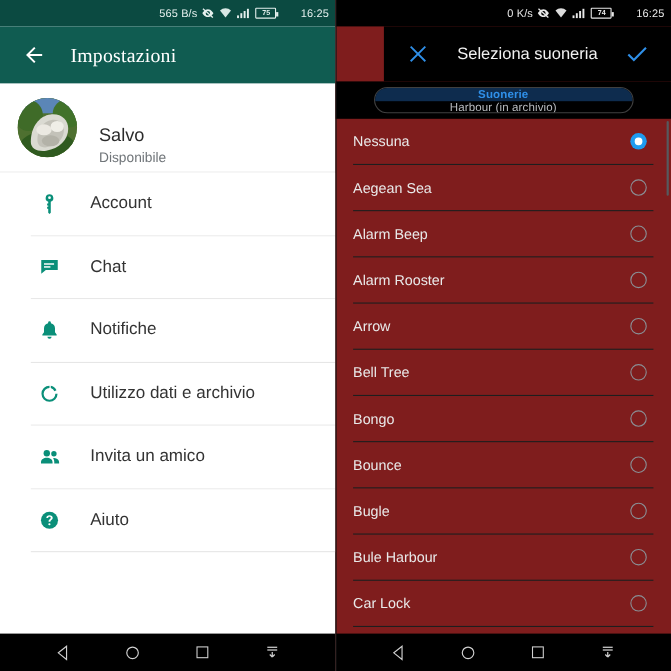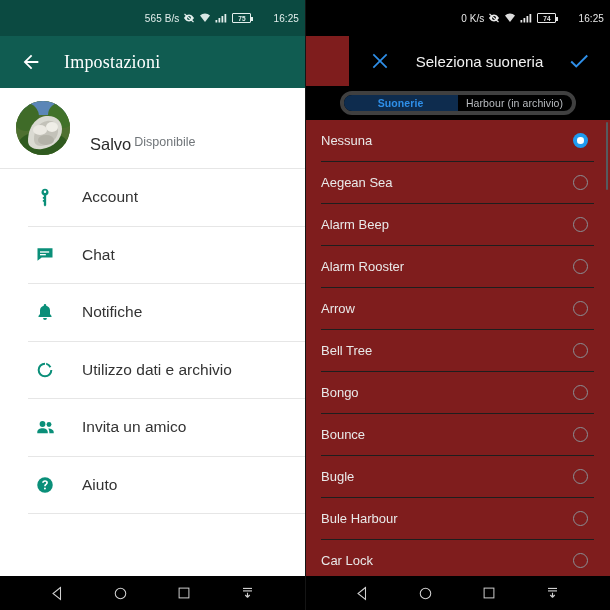--- a/index.html
+++ b/index.html
@@ -9,21 +9,21 @@
     font-family:"Liberation Sans","DejaVu Sans",sans-serif;
     overflow:hidden;
   }
   .screen { position:relative; width:610px; height:610px; display:flex; }
 
   
   .panel { position:relative; width:305px; height:610px; overflow:hidden; }
 
   
   .statusbar {
-    height:36px; display:flex; align-items:center;
+    height:24px; display:flex; align-items:center;
     justify-content:flex-end; padding:0 6px 0 8px;
     font-size:10px; letter-spacing:0.1px;
   }
   .sb-left  { background:#0b4a41; color:#e4efed; }
   .sb-right { background:#000000; color:#e8e8e8; }
   .sb-group { display:flex; align-items:center; gap:4px; }
   .sb-icon { display:inline-block; line-height:0; }
   .sb-icon svg { display:block; }
   .batt {
     display:inline-flex; align-items:center; justify-content:center;
@@ -47,21 +47,21 @@
 
   .profile {
     height:80px; display:flex; align-items:center; padding:0 16px;
     background:#fff;
   }
   .avatar {
     width:54px; height:54px; border-radius:50%; overflow:hidden;
     flex:0 0 54px; position:relative; background:#5d7a3a;
   }
   .avatar svg { display:block; width:100%; height:100%; }
-  .profile-text { margin-left:20px; display:flex; flex-direction:row; gap:3px;margin-top:32px; }
+  .profile-text { margin-left:20px; display:flex; flex-direction:column; gap:3px;margin-top:32px; }
   .profile-name { font-size:16.5px; color:#2b2b2b; }
   .profile-status { font-size:12.5px; color:#707579; }
 
   .divider { height:1px; background:#e6e6e6; margin-left:0; }
   .divider.inset { margin-left:28px; }
 
   .settings-list { background:#fff; }
   .srow {
     height:56.5px; display:flex; align-items:center; padding-left:32px;
     background:#fff;
@@ -81,22 +81,22 @@
   }
   .rt-x { width:26px; height:26px; display:flex; align-items:center; justify-content:center; }
   .rt-title {
     position:absolute; left:0; right:0; text-align:center;
     font-size:15px; color:#f1f1f1; pointer-events:none;
   }
   .rt-check { margin-left:auto; width:26px; height:26px; display:flex; align-items:center; justify-content:center; z-index:2; }
 
   .tabs-wrap { height:34px; display:flex; align-items:center; justify-content:center; background:#000; }
   .tabs {
-    display:flex; height:24px; border:4px solid #404040; border-radius:12px;
-    overflow:hidden; width:236px;
+    display:flex; height:24px; border:1px solid #404040; border-radius:12px;
+    overflow:hidden; width:236px;flex-direction:column;
   }
   .tab {
     flex:1; display:flex; align-items:center; justify-content:center;
     font-size:10.5px; color:#b9bcc0; letter-spacing:.1px;
   }
   .tab.active { background:#0e2c4e; color:#2f8fe8; font-weight:bold; }
 
   .rt-list { position:relative; }
   .rtrow {
     height:41px; display:flex; align-items:center;

